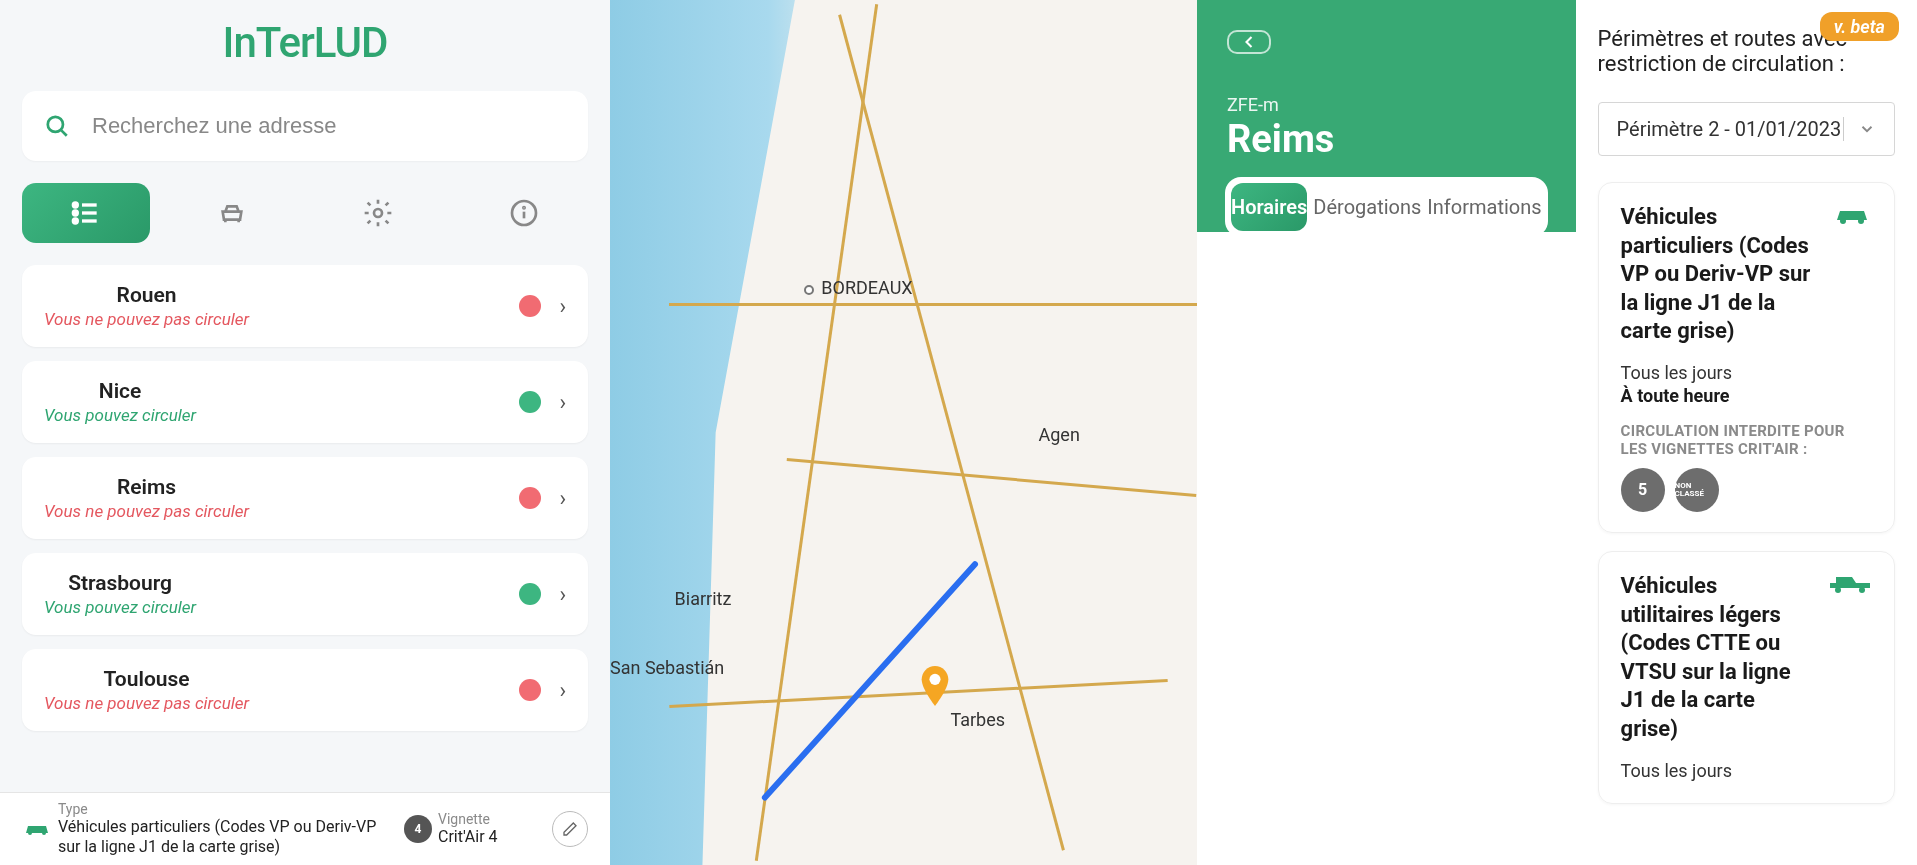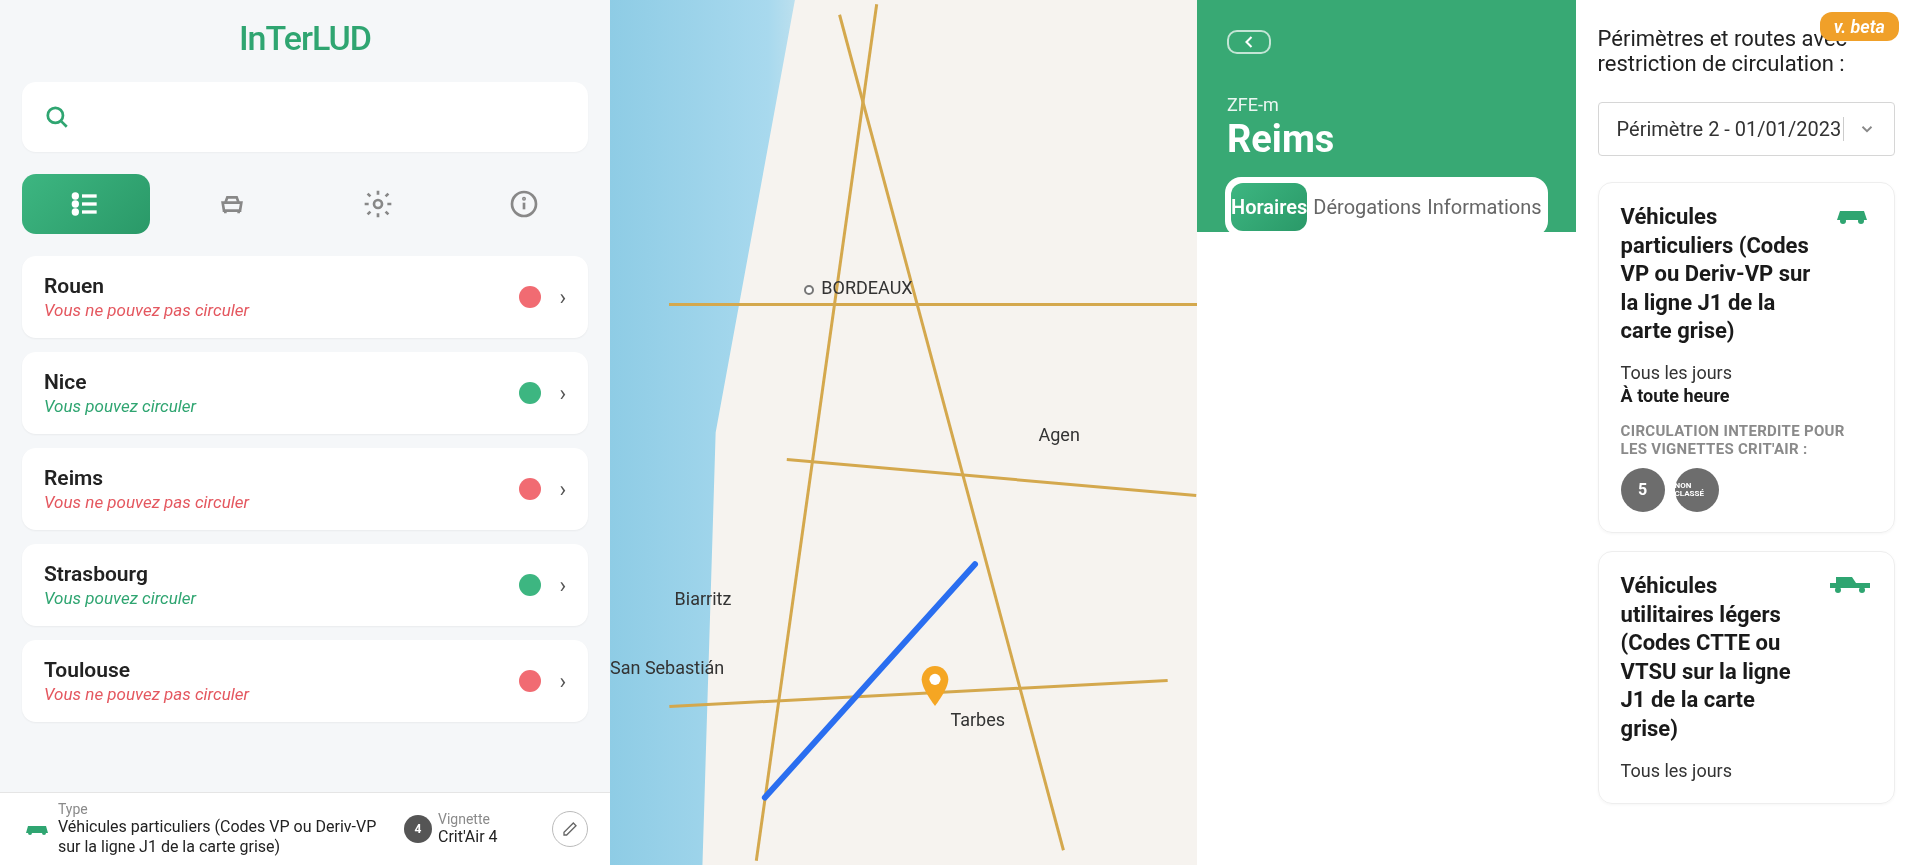--- a/index.html
+++ b/index.html
@@ -3,34 +3,34 @@
 <meta charset="utf-8">
 <style>
 * { box-sizing: border-box; margin: 0; padding: 0; }
 body { font-family: -apple-system, BlinkMacSystemFont, "Segoe UI", Roboto, sans-serif; background: #f0f0f0; overflow: hidden; width: 1917px; height: 865px; }
 
 .app { display: flex; height: 865px; width: 1917px; position: relative; }
 
 
 .sidebar-left { width: 610px; background: #f5f7f9; display: flex; flex-direction: column; padding: 0; position: relative; z-index: 10; }
 .logo-wrap { display: flex; justify-content: center; padding: 18px 0 24px 0; }
-.logo { font-size: 34px; font-weight: 500; color: #2fa571; letter-spacing: -1px; }
+.logo { font-size: 42px; font-weight: 500; color: #2fa571; letter-spacing: -1px; }
 .search-bar { margin: 0 22px 22px 22px; background: #fff; border-radius: 14px; height: 70px; display: flex; align-items: center; padding: 0 22px; box-shadow: 0 1px 2px rgba(0,0,0,0.04); }
 .search-bar svg { width: 26px; height: 26px; margin-right: 22px; }
 .search-input { border: none; outline: none; font-size: 22px; color: #333; flex: 1; background: transparent; }
 .search-input::placeholder { color: #888; }
 
 .tabbar { display: flex; gap: 18px; padding: 0 22px 22px 22px; }
 .tab-btn { flex: 1; height: 60px; border-radius: 14px; display: flex; align-items: center; justify-content: center; background: transparent; border: none; cursor: pointer; }
 .tab-btn.active { background: linear-gradient(135deg, #3db681, #2a9968); color: #fff; }
 .tab-btn svg { width: 32px; height: 32px; }
 
 .city-list { flex: 1; overflow-y: auto; padding: 0 22px; display: flex; flex-direction: column; gap: 14px; }
 .city-card { background: #fff; border-radius: 14px; padding: 18px 22px; display: flex; align-items: center; justify-content: space-between; box-shadow: 0 1px 2px rgba(0,0,0,0.05); cursor: pointer; }
-.city-info { display: flex; flex-direction: column; }
+.city-info { display: flex; flex-direction: column; align-items: center; }
 .city-name { font-size: 21px; font-weight: 600; color: #222; }
 .city-status { font-size: 17px; font-style: italic; margin-top: 2px; }
 .city-status.no { color: #e4575f; }
 .city-status.yes { color: #2fa571; }
 .city-right { display: flex; align-items: center; gap: 18px; }
 .status-dot { width: 22px; height: 22px; border-radius: 50%; }
 .status-dot.red { background: #f16b72; }
 .status-dot.green { background: #3db681; }
 .chev { font-size: 22px; color: #555; }
 
@@ -93,20 +93,21 @@
   <div class="sidebar-left">
     <div class="logo-wrap">
       <div class="logo">InTerLUD</div>
     </div>
 
     <div class="search-bar">
       <svg viewBox="0 0 24 24" fill="none" stroke="#2fa571" stroke-width="2.5">
           <circle cx="10.5" cy="10.5" r="7"></circle>
           <line x1="21" y1="21" x2="16" y2="16"></line>
         </svg>
+      <input class="search-input" placeholder="Recherchez une adresse" style="">
     </div>
 
     <div class="tabbar">
       <button class="tab-btn active">
         <svg viewBox="0 0 24 24" fill="none" stroke="#fff" stroke-width="2.5">
             <circle cx="4" cy="6" r="1.5" fill="#fff"></circle>
             <line x1="9" y1="6" x2="20" y2="6"></line>
             <circle cx="4" cy="12" r="1.5" fill="#fff"></circle>
             <line x1="9" y1="12" x2="20" y2="12"></line>
             <circle cx="4" cy="18" r="1.5" fill="#fff"></circle>

